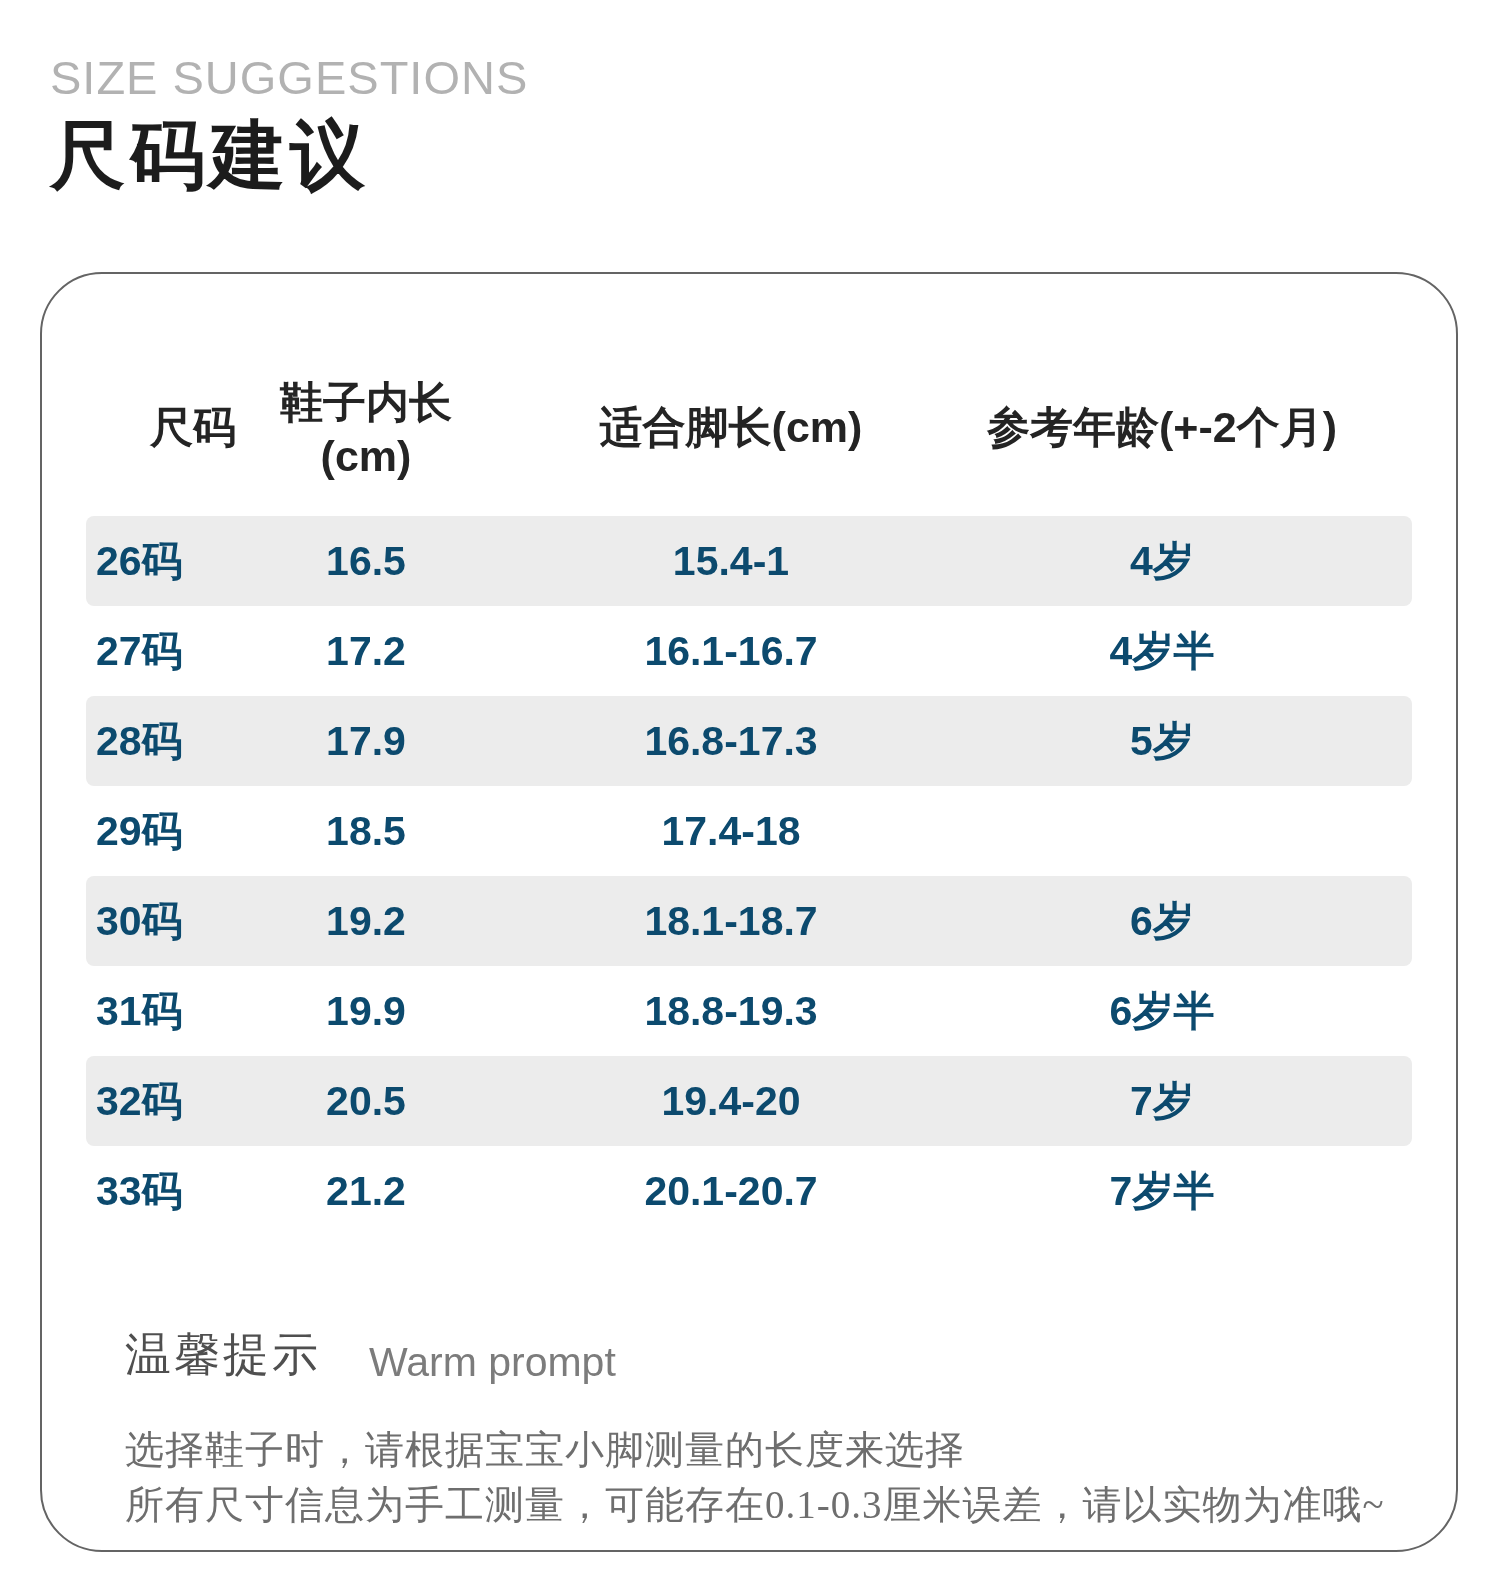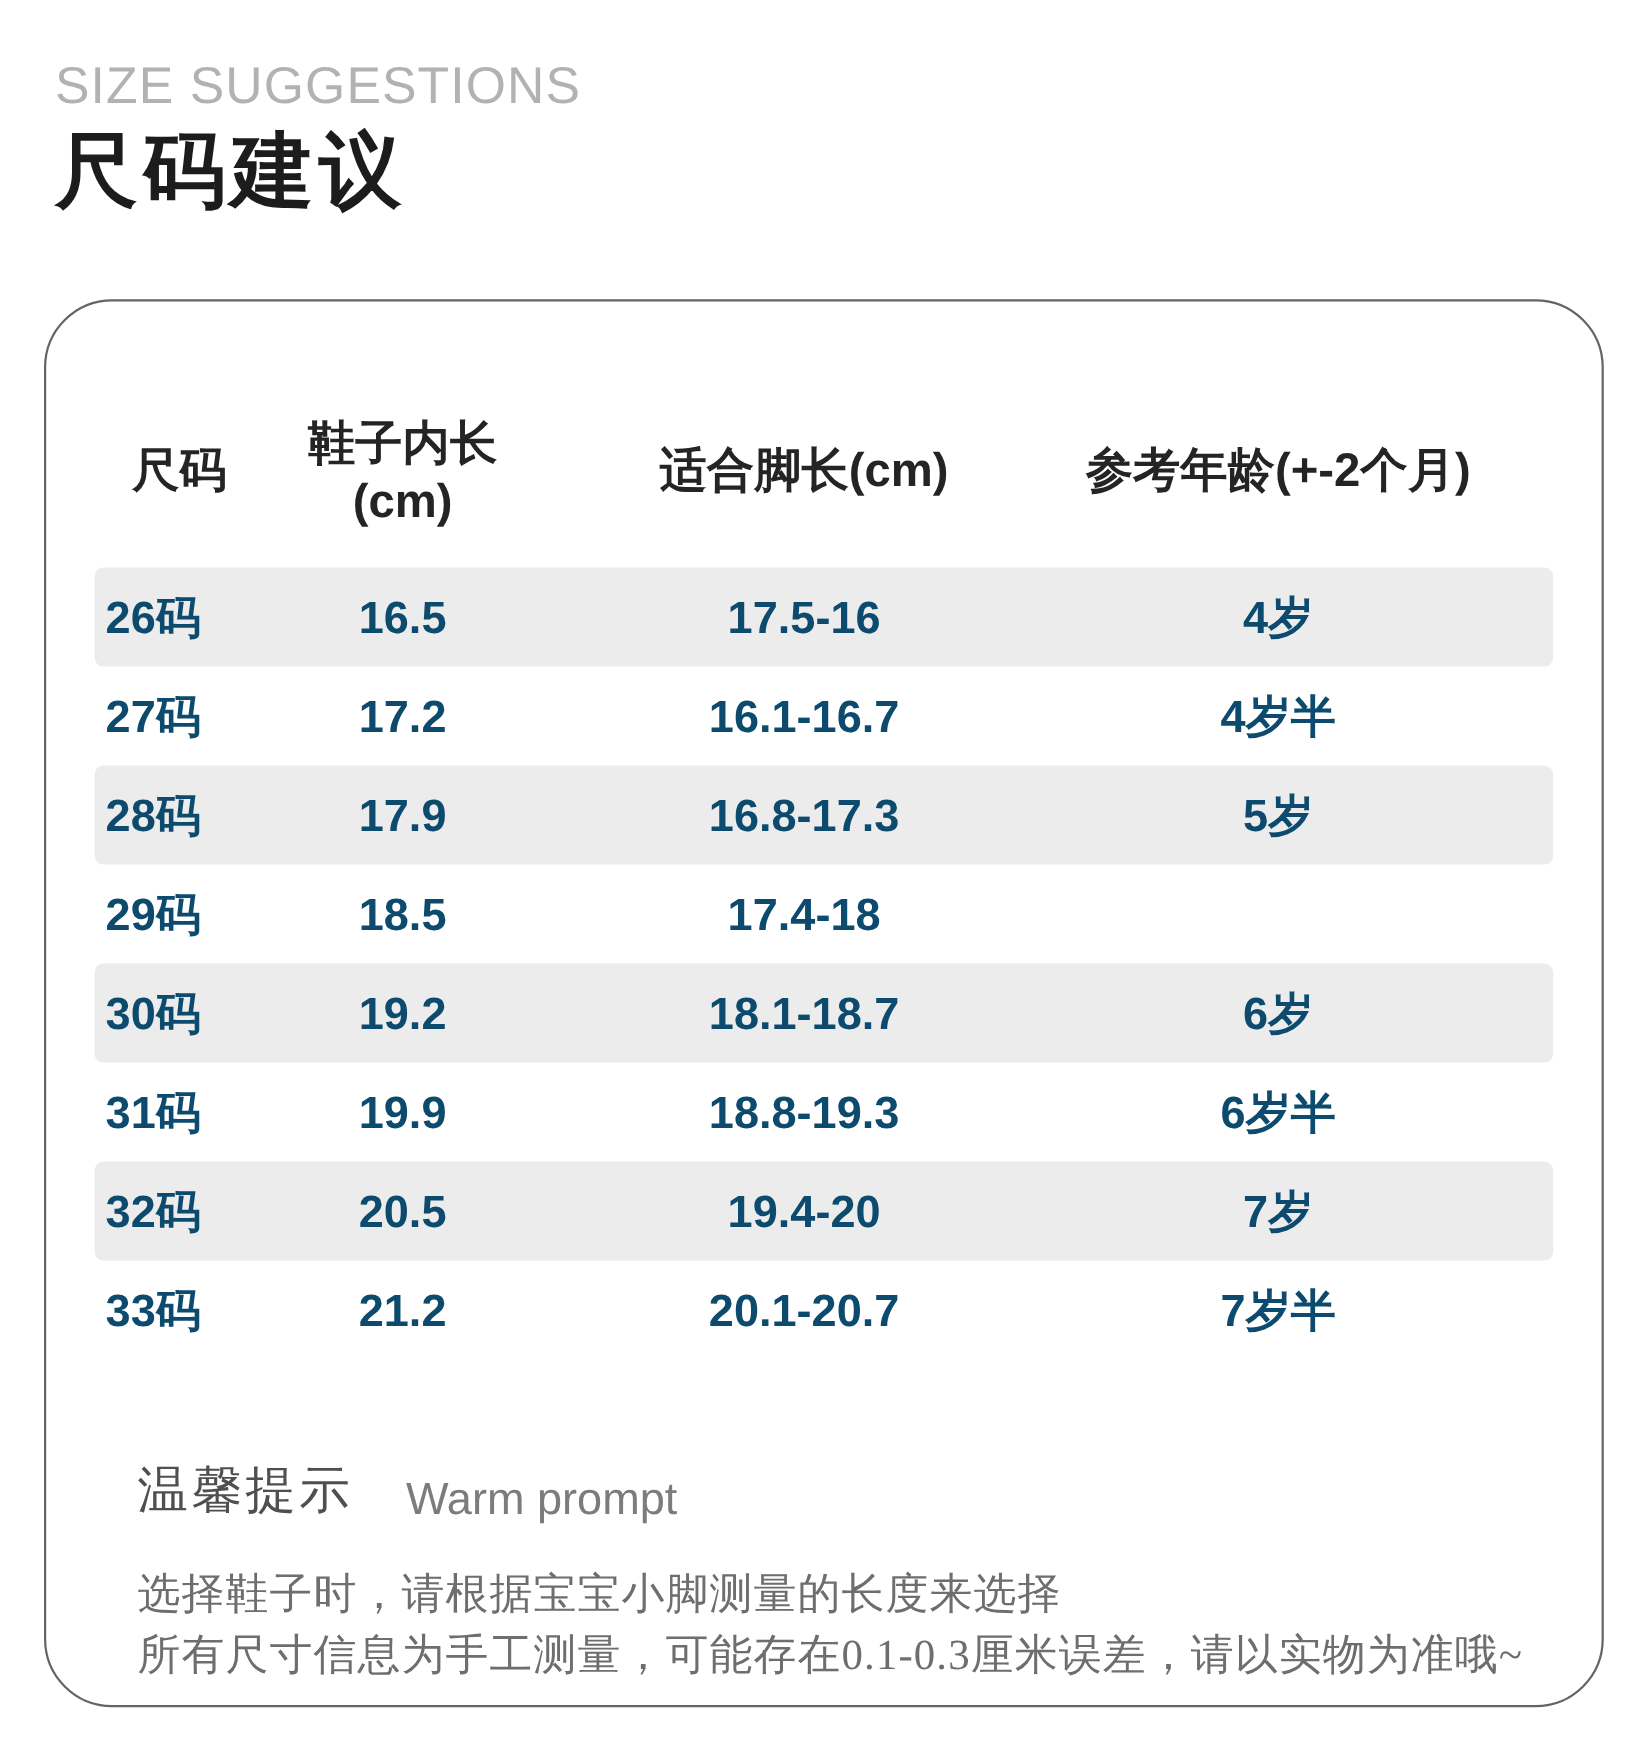--- a/index.html
+++ b/index.html
@@ -26,21 +26,21 @@
     background:#ffffff;
     padding:0 44px;
   }
   .size-table { width:100%; }
   .table-header {
     margin-top:100px; height:56px;
     display:grid; grid-template-columns:150px 260px 470px 392px;
     align-items:center;
     font-size:43px; font-weight:700; color:#242424;
   }
-  .table-header .c1 { text-align:center; padding-left:4px; }
+  .table-header .c1 { text-align:right; padding-left:4px; }
   .table-header .c2, .table-header .c3, .table-header .c4 { text-align:center; }
   .table-rows { margin-top:86px; }
   .trow {
     height:90px; border-radius:8px;
     display:grid; grid-template-columns:150px 260px 470px 392px;
     align-items:center;
     font-size:41px; font-weight:700; color:#0c4a6e;
   }
   .trow.alt { background:#ececec; }
   .trow .c1 { text-align:left; padding-left:10px; }
@@ -70,21 +70,21 @@
       <div class="c1">尺码</div>
       <div class="c2">鞋子内长(cm)</div>
       <div class="c3">适合脚长(cm)</div>
       <div class="c4">参考年龄(+-2个月)</div>
     </div>
 
     <div class="table-rows">
       <div class="trow alt">
         <div class="c1">26码</div>
         <div class="c2">16.5</div>
-        <div class="c3">17.5-16</div>
+        <div class="c3">15.4-1</div>
         <div class="c4">4岁</div>
       </div>
       <div class="trow">
         <div class="c1">27码</div>
         <div class="c2">17.2</div>
         <div class="c3">16.1-16.7</div>
         <div class="c4">4岁半</div>
       </div>
       <div class="trow alt">
         <div class="c1">28码</div>

